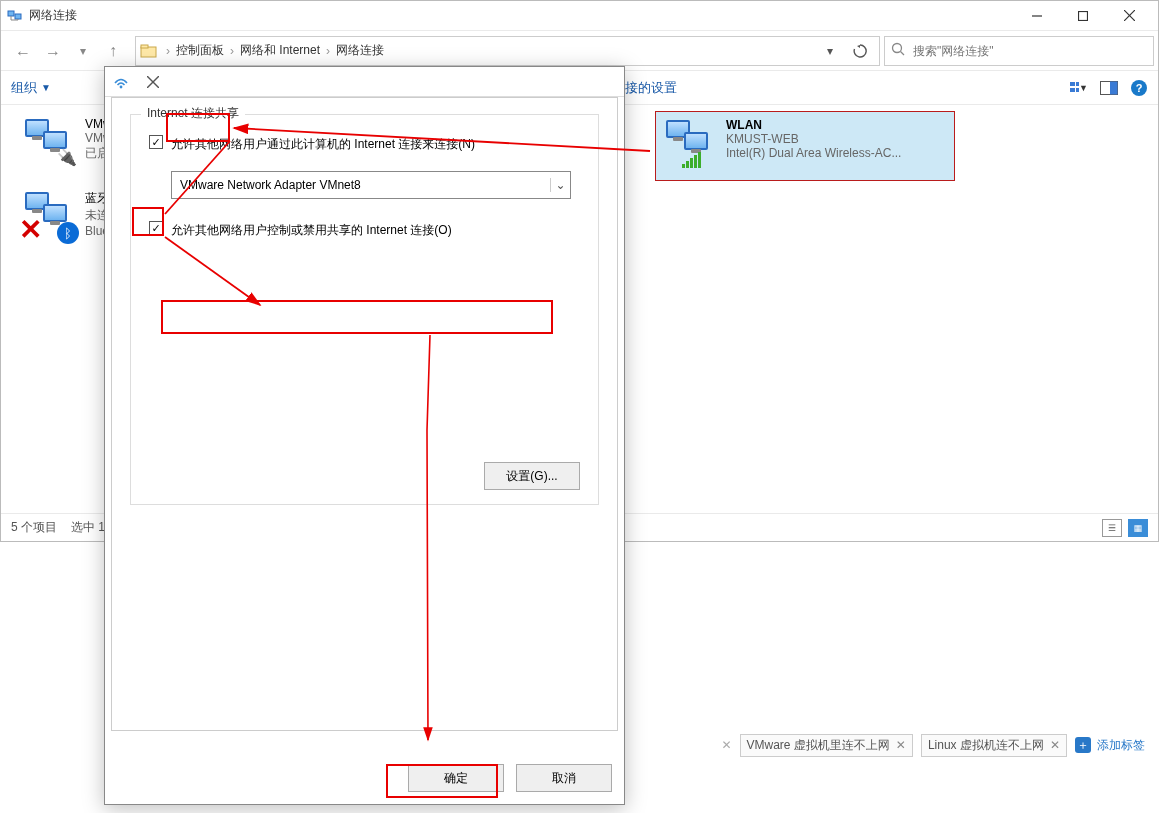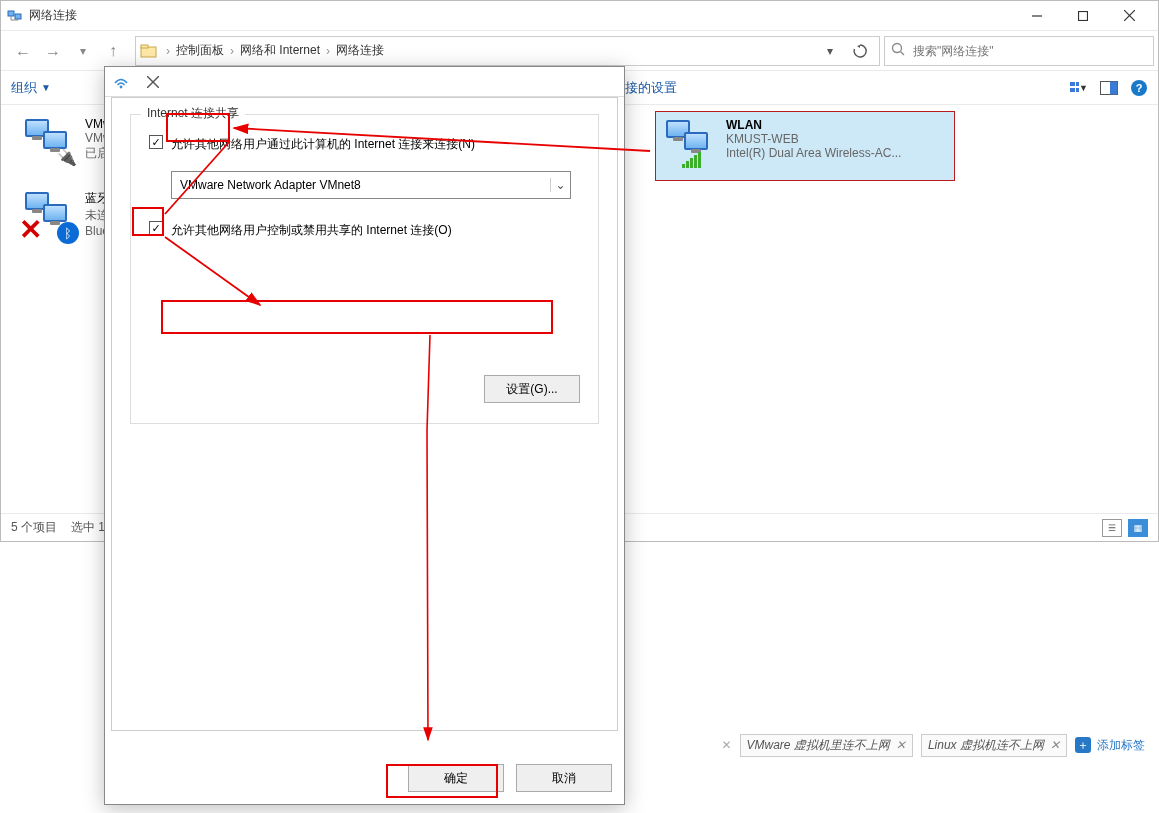--- a/index.html
+++ b/index.html
@@ -55,35 +55,35 @@
   .dlg-title { height:30px; display:flex; align-items:center; padding:0 8px; border-bottom:1px solid #ddd;}
   .dlg-title .dico { width:16px; height:16px; margin-right:6px;}
   .dlg-title .txt { flex:1; font-size:12px;}
   .dlg-close { width:36px; height:24px; display:flex; align-items:center; justify-content:center; color:#555; cursor:pointer; font-size:16px;}
   
   .tabs { height:28px; display:flex; align-items:flex-end; padding-left:6px;}
   .tab { height:26px; padding:0 16px; display:flex; align-items:center; border:1px solid #ccc; border-bottom:none; background:#efefef; cursor:pointer; font-size:12px; position:relative; top:1px;}
   .tab.active { background:#fff; z-index:2;}
   .tabbody { border:1px solid #ccc; margin:0 6px 6px 6px; padding:16px 18px; height:634px; position:relative; background:#fff;}
   
-  .groupbox { border:1px solid #ddd; padding:20px 18px 16px 18px; position:relative; height:310px;}
+  .groupbox { border:1px solid #ddd; padding:20px 18px 16px 18px; position:relative; height:391px;}
   .groupbox .legend { position:absolute; top:-10px; left:10px; background:#fff; padding:0 6px; font-size:12px; color:#333;}
   .chk-row { display:flex; align-items:flex-start; gap:8px; font-size:12px; margin-bottom:18px;}
   .chk { width:14px; height:14px; border:1px solid #555; display:inline-flex; align-items:center; justify-content:center; cursor:pointer; font-size:11px; line-height:1; flex:0 0 14px;}
   .lbl { line-height:1.5;}
   .sublbl { margin-left:22px; margin-bottom:6px; font-size:12px;}
   .combo { margin-left:22px; width:400px; height:28px; border:1px solid #888; display:flex; align-items:center; padding:6px 8px; justify-content:space-between; cursor:pointer; font-size:12px; background:#fff; margin-bottom:22px;}
   .combo .chev { width:20px; text-align:center; border-left:1px solid #ccc; height:100%; display:flex; align-items:center; justify-content:center; margin-right:-8px; padding:0 6px; color:#555;}
-  .settings-btn { position:absolute; right:18px; bottom:20px; }
+  .settings-btn { position:absolute; right:18px; bottom:14px; }
   .winbtn { min-width:96px; height:28px; border:1px solid #aaa; background:#efefef; cursor:pointer; font-size:12px; display:inline-flex; align-items:center; justify-content:center; padding:0 12px;}
   .dlg-btns { position:absolute; bottom:12px; right:12px; display:flex; gap:12px;}
   
   
   .tagsrow { position:absolute; left:0; right:0; bottom:52px; height:32px; display:flex; align-items:center; justify-content:flex-end; gap:8px; padding:0 14px; font-size:12px;}
-  .tag { display:inline-flex; align-items:center; gap:6px; border:1px solid #ccc; padding:2px 6px; color:#555; background:#fafafa; cursor:pointer;font-style:italic;}
+  .tag { display:inline-flex; align-items:center; gap:6px; border:1px solid #ccc; padding:2px 6px; color:#555; background:#fafafa; cursor:pointer;}
   .tag .tx { color:#888; cursor:pointer; font-size:12px;}
   .addtag { display:inline-flex; align-items:center; gap:6px; color:#2878c8; cursor:pointer;}
   .addtag .plus { width:16px; height:16px; border-radius:3px; background:#2878c8; color:#fff; display:flex; align-items:center; justify-content:center; font-size:12px;}
   
   
   .redbox { position:absolute; border:2px solid #e80000; pointer-events:none;}
   svg.anno { position:absolute; left:0; top:0; width:1159px; height:813px; pointer-events:none;}
   
   
   .ico-monitors { position:relative;}

